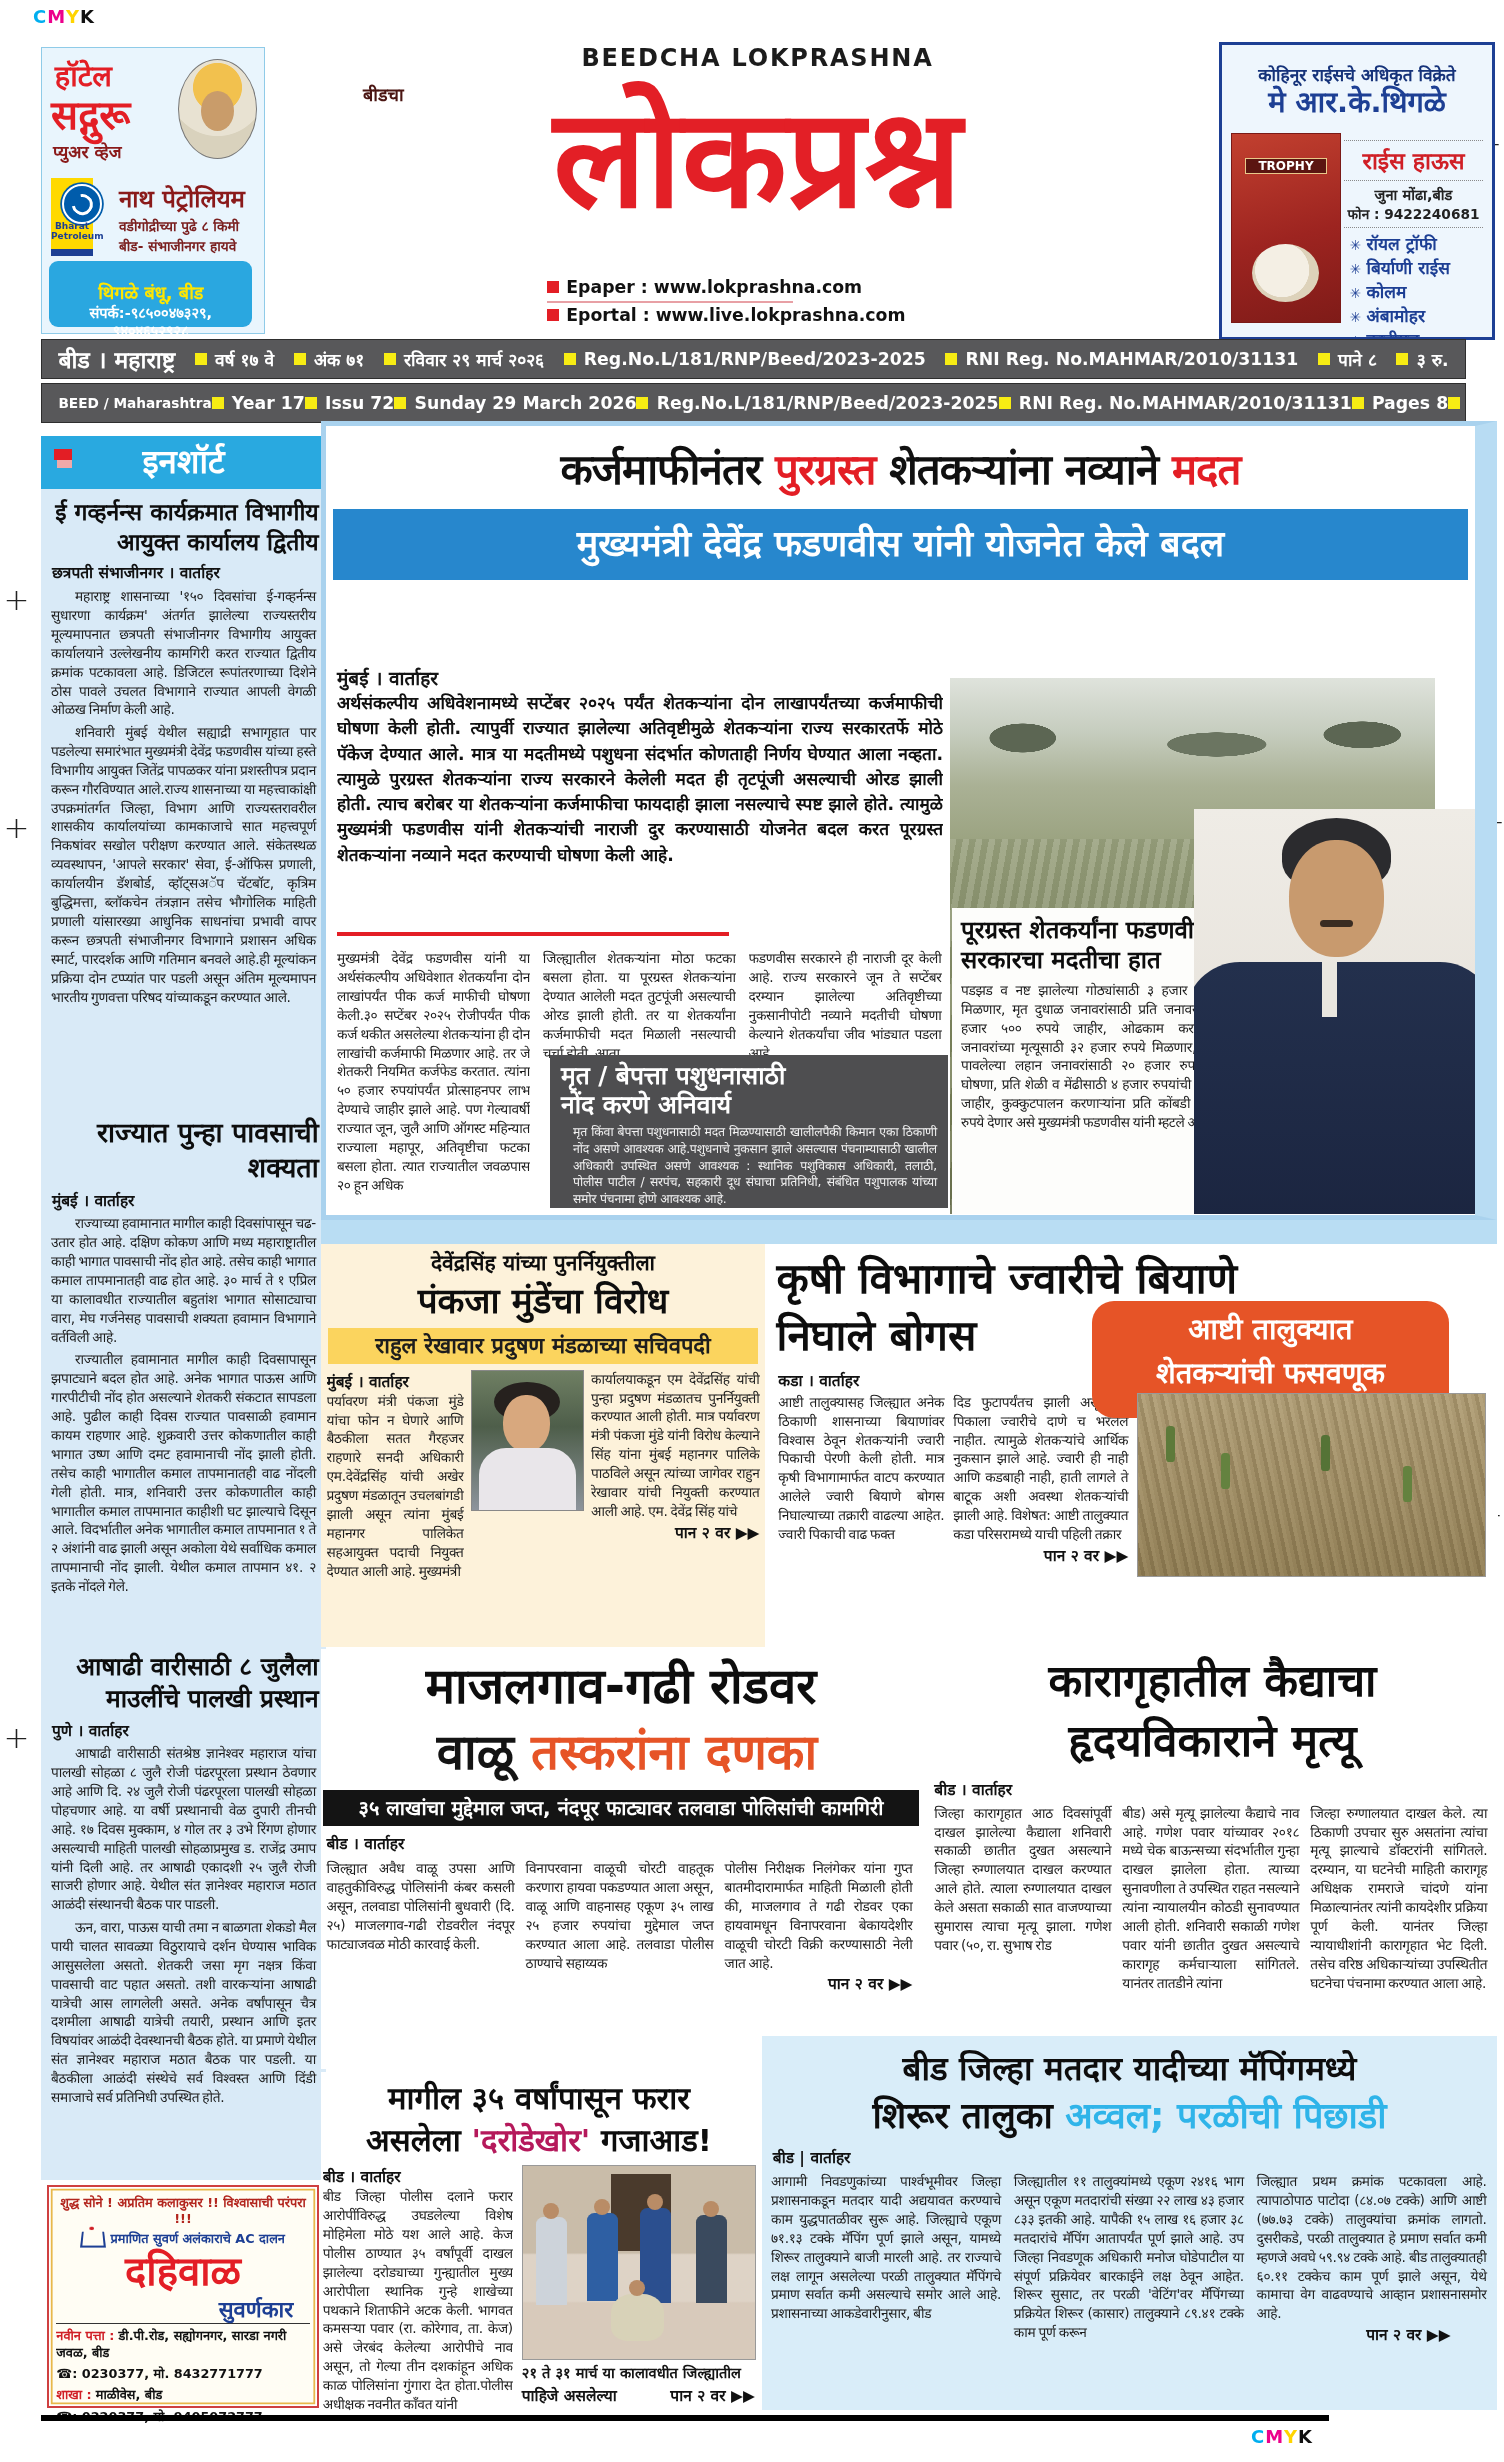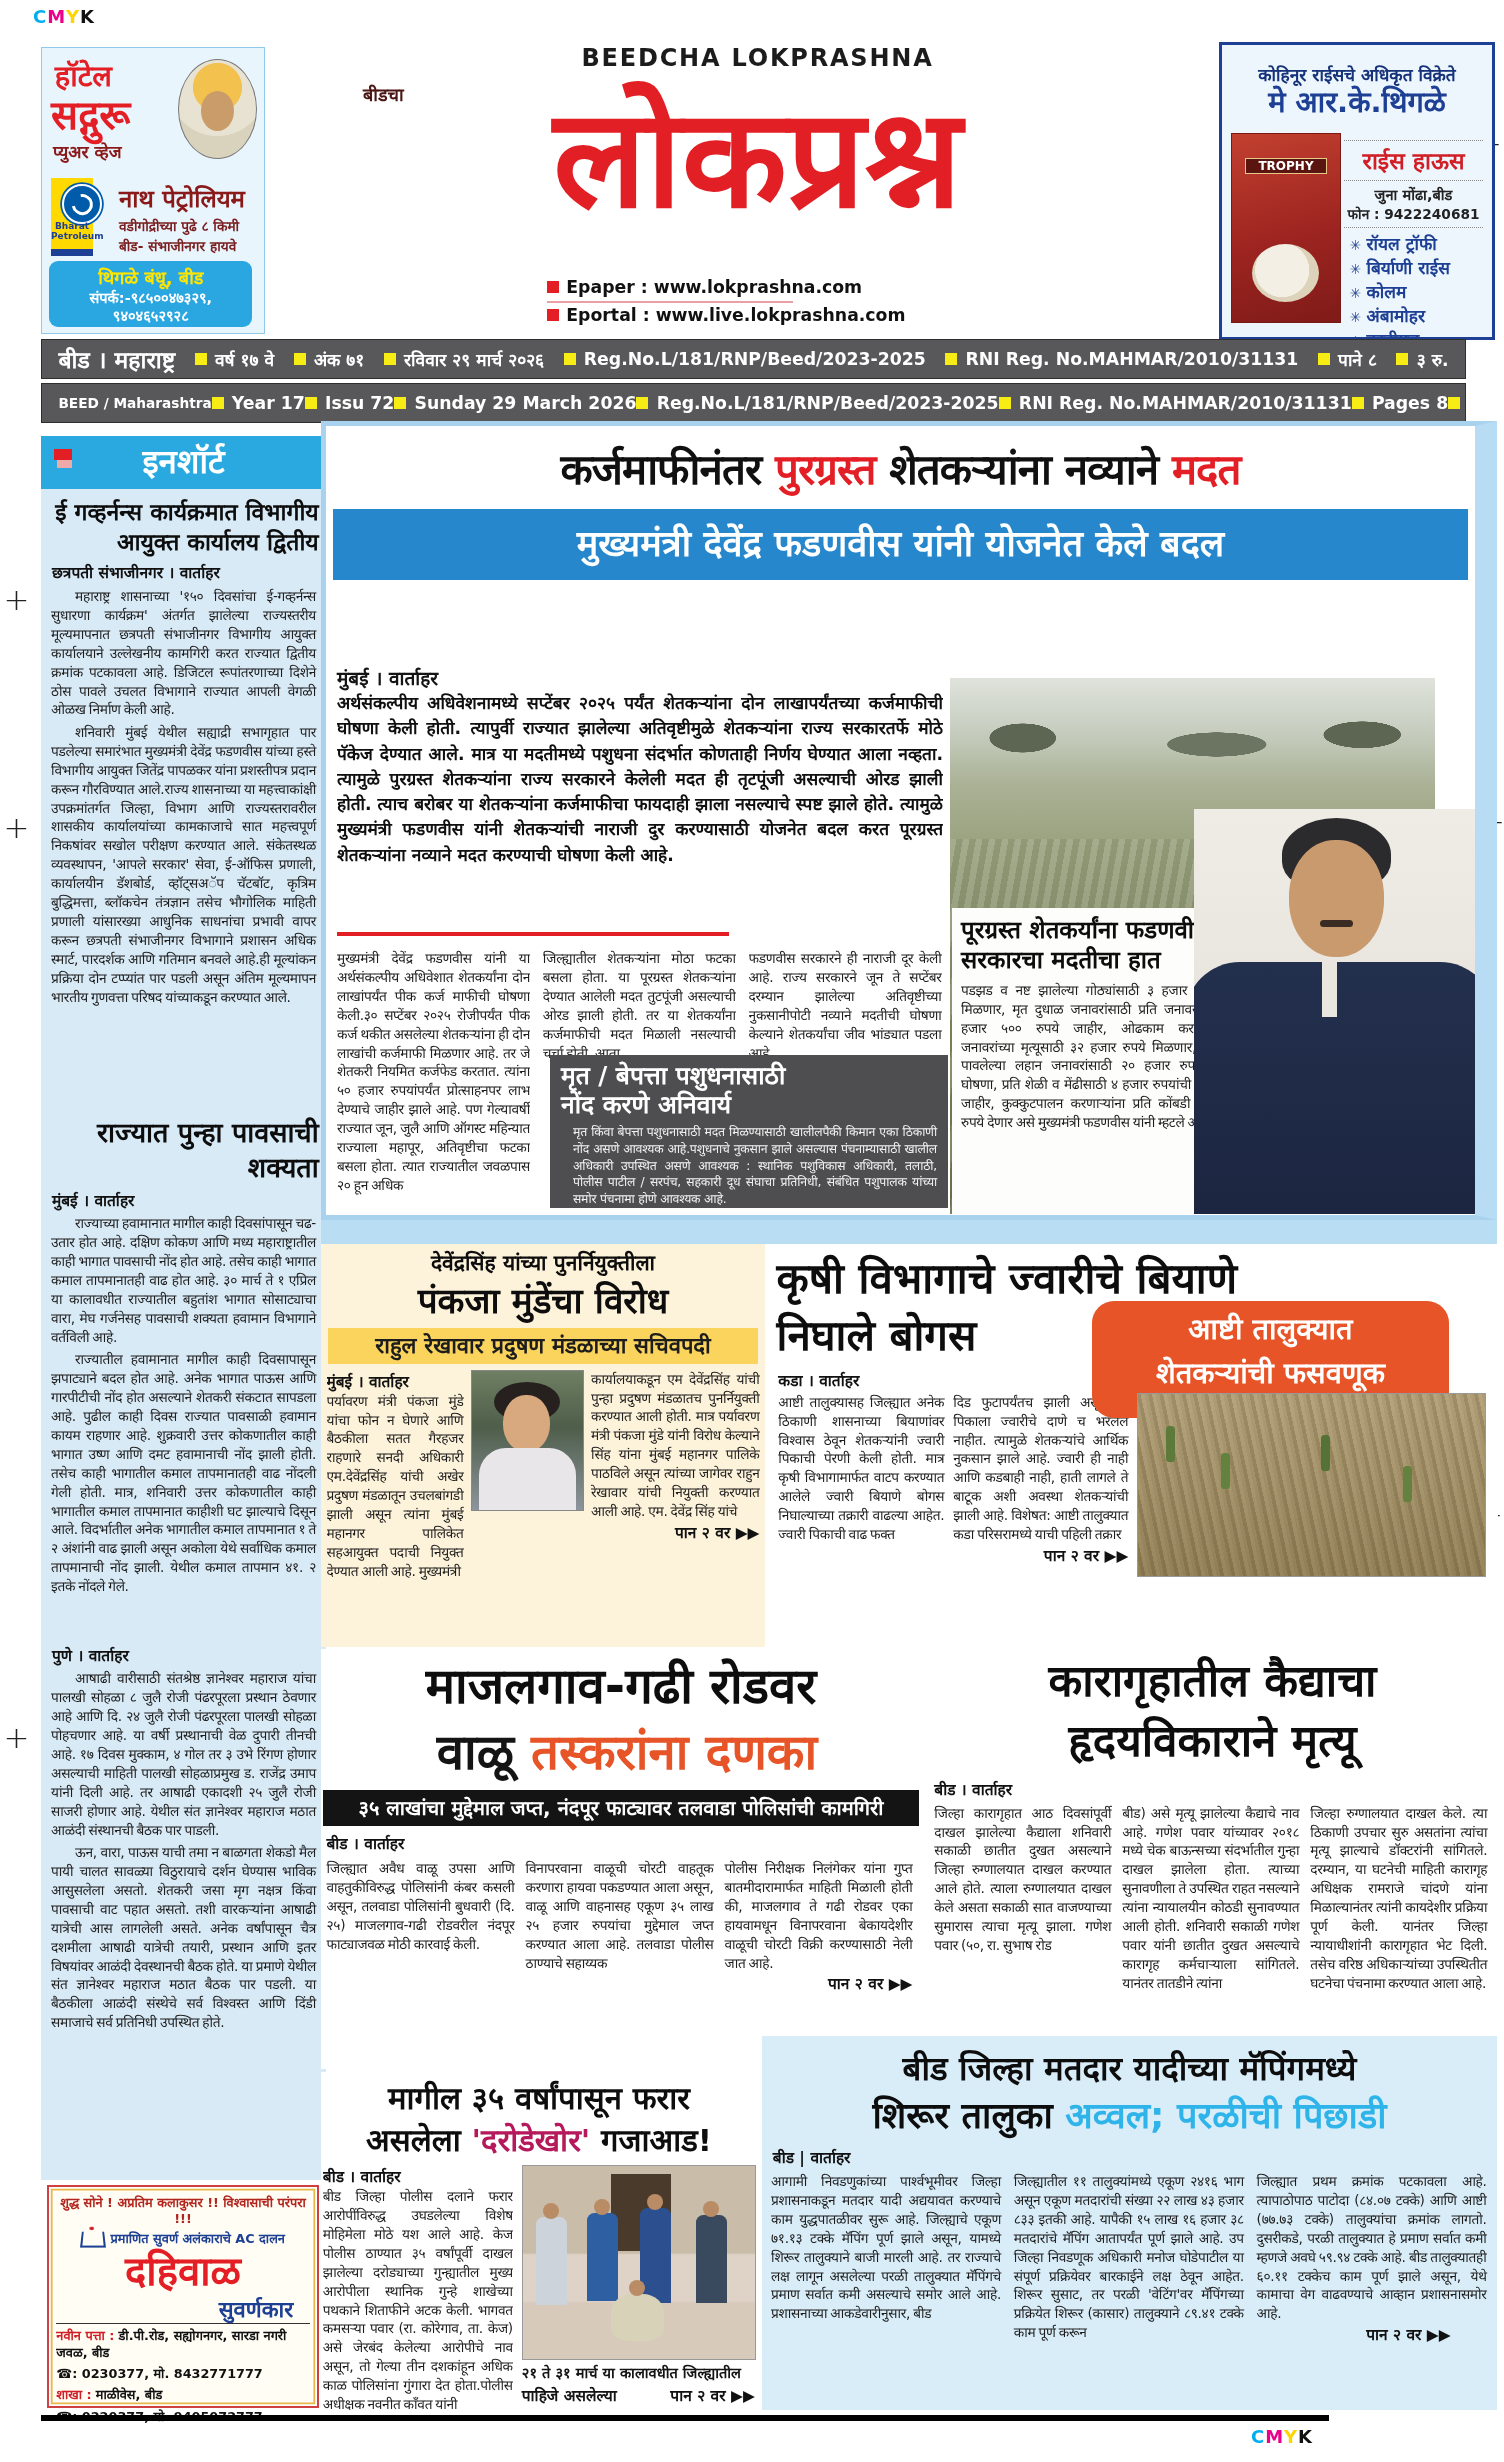--- a/index.html
+++ b/index.html
@@ -25,21 +25,21 @@
      background:radial-gradient(circle at 50% 28%,#f2c14e 0 30%,#e8e2d2 31% 60%,#d9d2bd 61%);}
   #sadguru-pic .face{position:absolute;left:22px;top:31px;width:33px;height:40px;border-radius:50%;background:#c99c6a;}
   #bp-logo{position:absolute;left:9px;top:130px;width:42px;height:71px;background:#ffd900;border-bottom:7.3px solid #1d3f94;}
   #bp-circle{position:absolute;left:11px;top:5.5px;width:36px;height:36px;border-radius:50%;background:#005cab;border:2.7px solid #fff;box-shadow:0 0 0 1.8px #005cab;}
   #bp-circle::after{content:"";position:absolute;left:8.2px;top:8.2px;width:14.6px;height:14.6px;border-radius:50%;border:3.6px solid #fff;border-left-color:transparent;transform:rotate(35deg);}
   #bp-name{position:absolute;left:0;bottom:7.3px;width:100%;text-align:center;font-size:9px;font-weight:bold;color:#1d3f94;line-height:1.1;}
   #ad-hotel .t4{position:absolute;left:77px;top:133px;font-size:24px;color:#8a1a1a;font-weight:bold;}
   #ad-hotel .a1{position:absolute;left:77px;top:168px;font-size:13.7px;color:#7a1f1f;font-weight:bold;}
   #ad-hotel .a2{position:absolute;left:77px;top:188px;font-size:13.7px;color:#7a1f1f;font-weight:bold;}
   #ad-hotel .bluebox{position:absolute;left:7.3px;top:213px;width:203px;height:66px;background:#2aa7e0;border-radius:9px;text-align:center;}
-  #ad-hotel .bluebox .d{color:#ffe600;font-size:18px;font-weight:bold;padding-top:4px;}
+  #ad-hotel .bluebox .d{color:#ffe600;font-size:18px;font-weight:bold;padding-top:19px;}
   #ad-hotel .bluebox .p{color:#ffffff;font-size:14.6px;font-weight:bold;line-height:1.25;}
   #mast-small{left:363px;top:82px;font-size:18px;font-weight:bold;color:#4a1512;}
   #mast-en{left:356px;top:44px;width:803px;text-align:center;font-size:24px;font-weight:bold;color:#1c1c1c;letter-spacing:1.8px;}
   #mast-logo{left:356px;top:67px;width:803px;text-align:center;font-size:137px;line-height:1.35;font-weight:bold;color:#e31f26;}
   .elink{position:absolute;font-size:17.3px;font-weight:bold;color:#111;}
   .rsq{display:inline-block;width:12px;height:12px;background:#e31e25;margin-right:7.3px;}
   #epaper{left:547px;top:277px;}
   #eportal{left:547px;top:305px;}
   #ep-rule{left:547px;top:301px;width:246px;height:1.8px;background:#e8a0a5;}
   #ad-rice{left:1219px;top:42px;width:270px;height:292px;background:#eef6fd;border:3.6px solid #1d3f94;}
@@ -328,20 +328,21 @@
     </div>
     <div id="lc-a2">
       <div class="lc-title lc-title2">राज्यात पुन्हा पावसाची शक्यता</div>
       <div class="lc-byline">मुंबई । वार्ताहर</div>
       <div class="lc-body cond just">
         <p>राज्याच्या हवामानात मागील काही दिवसांपासून चढ-उतार होत आहे. दक्षिण कोकण आणि मध्य महाराष्ट्रातील काही भागात पावसाची नोंद होत आहे. तसेच काही भागात कमाल तापमानातही वाढ होत आहे. ३० मार्च ते १ एप्रिल या कालावधीत राज्यातील बहुतांश भागात सोसाट्याचा वारा, मेघ गर्जनेसह पावसाची शक्यता हवामान विभागाने वर्तविली आहे.</p>
         <p>राज्यातील हवामानात मागील काही दिवसापासून झपाट्याने बदल होत आहे. अनेक भागात पाऊस आणि गारपीटीची नोंद होत असल्याने शेतकरी संकटात सापडला आहे. पुढील काही दिवस राज्यात पावसाळी हवामान कायम राहणार आहे. शुक्रवारी उत्तर कोकणातील काही भागात उष्ण आणि दमट हवामानाची नोंद झाली होती. तसेच काही भागातील कमाल तापमानातही वाढ नोंदली गेली होती. मात्र, शनिवारी उत्तर कोकणातील काही भागातील कमाल तापमानात काहीशी घट झाल्याचे दिसून आले. विदर्भातील अनेक भागातील कमाल तापमानात १ ते २ अंशांनी वाढ झाली असून अकोला येथे सर्वाधिक कमाल तापमानाची नोंद झाली. येथील कमाल तापमान ४१. २ इतके नोंदले गेले.</p>
       </div>
     </div>
     <div id="lc-a3">
+      <div class="lc-title lc-title2" style="font-size:24.6px;">आषाढी वारीसाठी ८ जुलैला माउलींचे पालखी प्रस्थान</div>
       <div class="lc-byline">पुणे । वार्ताहर</div>
       <div class="lc-body cond just">
         <p>आषाढी वारीसाठी संतश्रेष्ठ ज्ञानेश्वर महाराज यांचा पालखी सोहळा ८ जुलै रोजी पंढरपूरला प्रस्थान ठेवणार आहे आणि दि. २४ जुलै रोजी पंढरपूरला पालखी सोहळा पोहचणार आहे. या वर्षी प्रस्थानाची वेळ दुपारी तीनची आहे. १७ दिवस मुक्काम, ४ गोल तर ३ उभे रिंगण होणार असल्याची माहिती पालखी सोहळाप्रमुख ड. राजेंद्र उमाप यांनी दिली आहे. तर आषाढी एकादशी २५ जुलै रोजी साजरी होणार आहे. येथील संत ज्ञानेश्वर महाराज मठात आळंदी संस्थानची बैठक पार पाडली.</p>
         <p>ऊन, वारा, पाऊस याची तमा न बाळगता शेकडो मैल पायी चालत सावळ्या विठुरायाचे दर्शन घेण्यास भाविक आसुसलेला असतो. शेतकरी जसा मृग नक्षत्र किंवा पावसाची वाट पहात असतो. तशी वारकऱ्यांना आषाढी यात्रेची आस लागलेली असते. अनेक वर्षांपासून चैत्र दशमीला आषाढी यात्रेची तयारी, प्रस्थान आणि इतर विषयांवर आळंदी देवस्थानची बैठक होते. या प्रमाणे येथील संत ज्ञानेश्वर महाराज मठात बैठक पार पडली. या बैठकीला आळंदी संस्थेचे सर्व विश्वस्त आणि दिंडी समाजाचे सर्व प्रतिनिधी उपस्थित होते.</p>
       </div>
     </div>
   </div>
 
   <div class="abs" id="main-frame">
     <div id="ms-headline">

